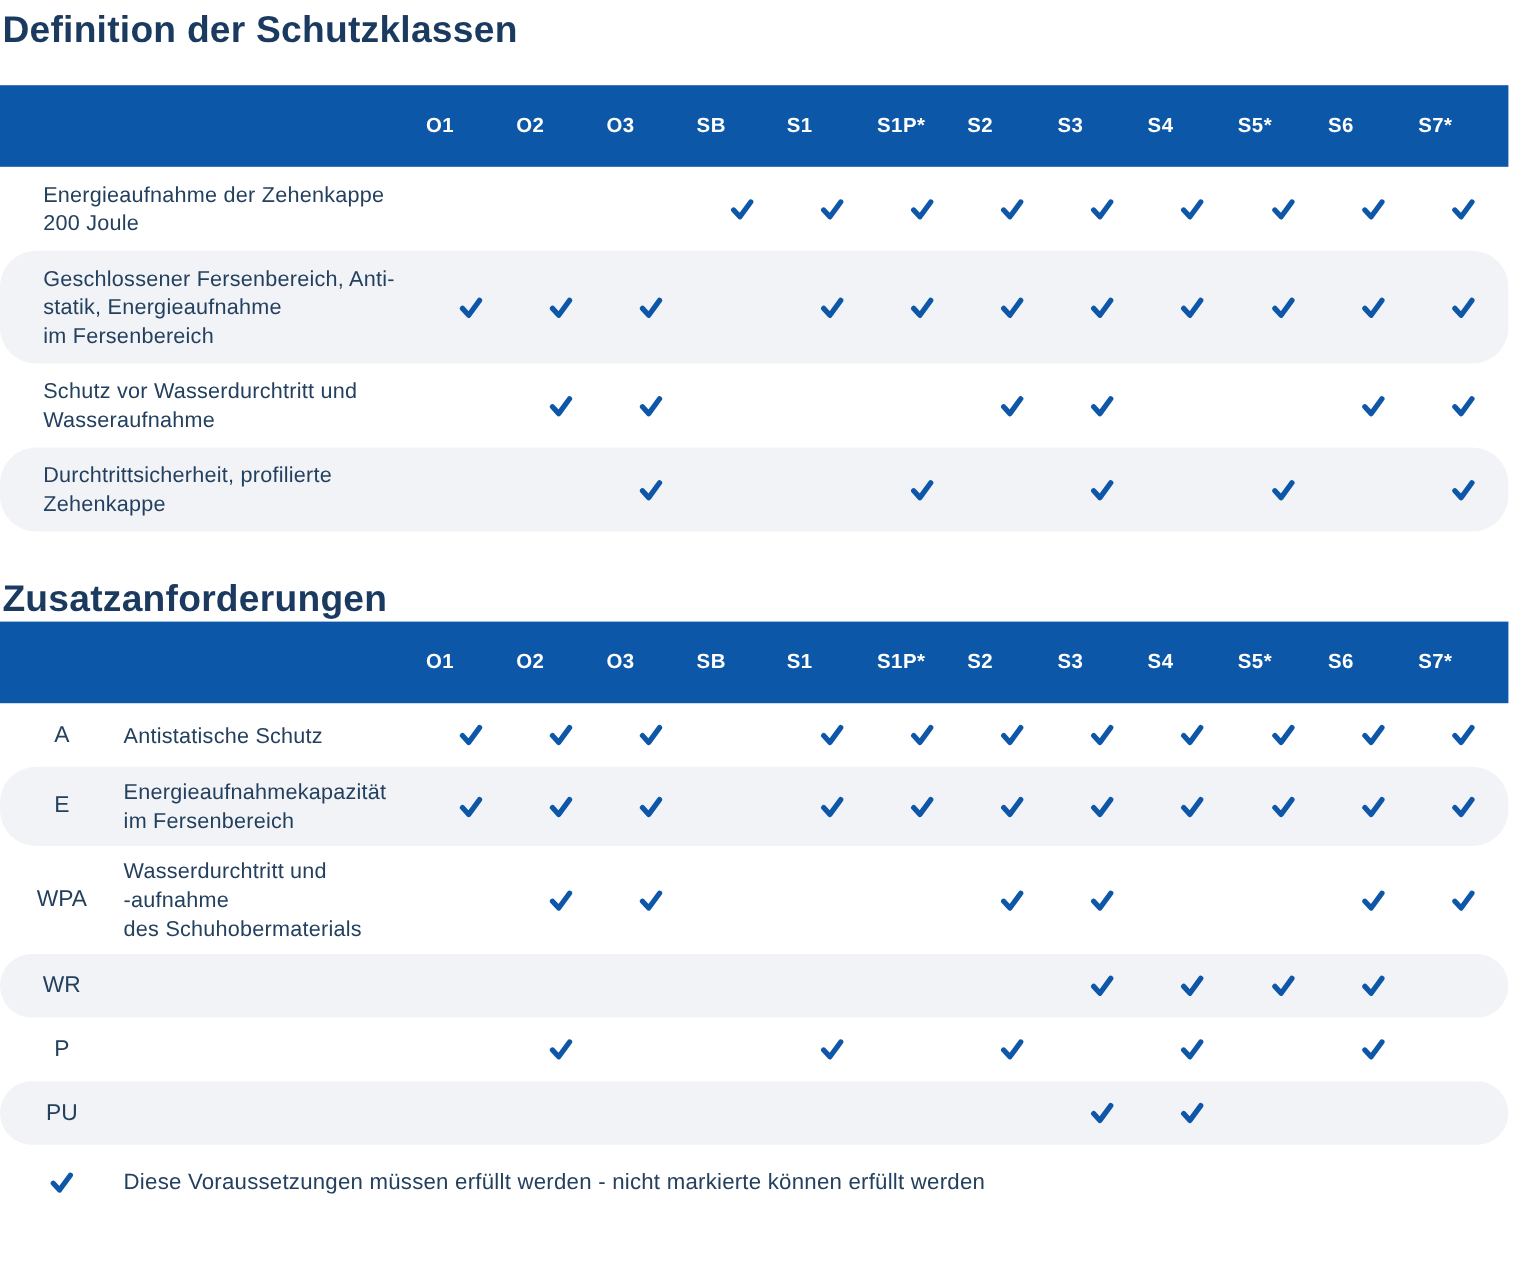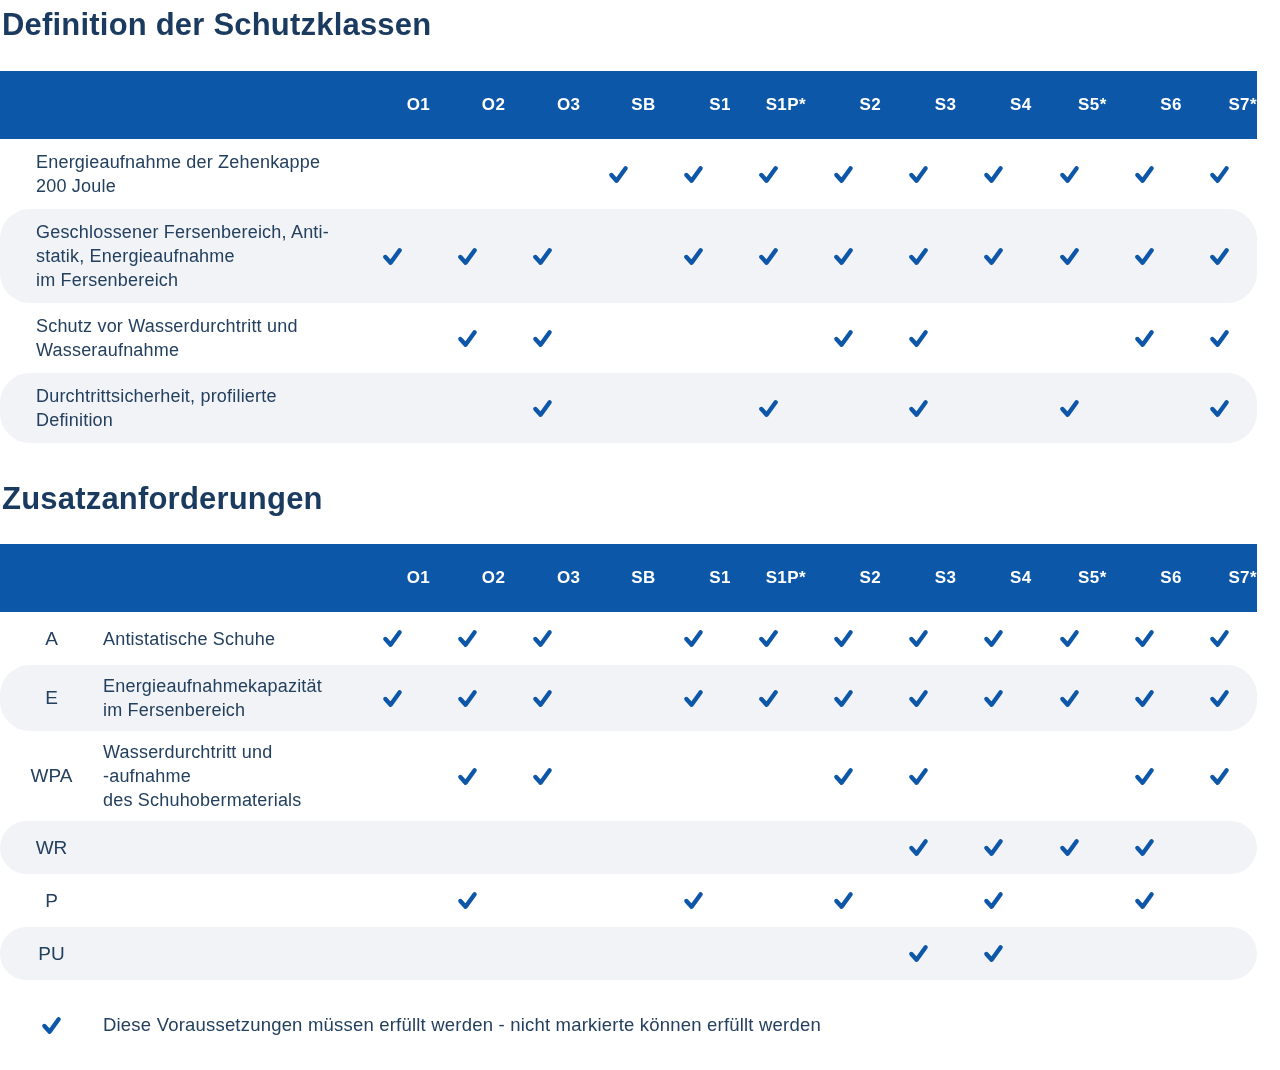--- a/index.html
+++ b/index.html
@@ -16,48 +16,48 @@
     width:1280px;height:1070px;overflow:hidden;
     font-family:"Liberation Sans","DejaVu Sans",sans-serif;
     color:var(--body-text);
   }
   .page{width:1020px;position:relative;}
   h1{
     font-size:31px;font-weight:700;color:var(--heading-text);
     letter-spacing:.2px;padding-left:2px;line-height:38px;
   }
   #title1{margin-top:6px;margin-bottom:27px;}
-  #title2{margin-top:37px;margin-bottom:26px;}
+  #title2{margin-top:37px;}
   .table{width:1257px;}
   .thead,.row{display:grid;align-items:center;}
   .t1 .thead,.t1 .row{grid-template-columns:355px repeat(12,1fr);}
   .t2 .thead,.t2 .row{grid-template-columns:103px 252px repeat(12,1fr);}
   .t2 .thead .spacer{grid-column:span 2;}
   .thead{
     background:var(--header-bg);height:68px;
   }
   .hcell{
     color:var(--header-text);font-size:17px;font-weight:700;
-    text-align:right;letter-spacing:.4px;
+    text-align:left;letter-spacing:.4px;
   }
   .row{font-size:18px;line-height:24px;}
   .t1 .row{padding:11px 0;min-height:68px;}
   .t2 .row{padding:9px 0;min-height:53px;}
   .row.alt{background:var(--row-alt-bg);border-radius:30px;}
   .label{white-space:pre-line;letter-spacing:.2px;}
   .t1 .label{padding-left:36px;}
   .code{text-align:center;font-size:19px;}
   .cell{text-align:center;line-height:0;}
   svg.check{width:21px;height:19px;display:inline-block;vertical-align:middle;}
   svg.check path{
     fill:none;stroke:var(--check);stroke-width:4.6;
     stroke-linecap:round;stroke-linejoin:round;
   }
   .legend{
-    margin-top:34px;display:grid;grid-template-columns:103px auto;
+    margin-top:20px;display:grid;grid-template-columns:103px auto;
     align-items:center;width:1257px;
   }
   .legend .icon-slot{text-align:center;line-height:0;}
   .legend .legend-text{font-size:18.5px;letter-spacing:.2px;}
 </style>
 </head>
 <body>
 
 <div class="page">
 
@@ -175,21 +175,21 @@
         <div class="cell"></div>
         <div class="cell"><svg viewBox="0 0 22 20" class="check">
             <path d="M3.5 10.5 L9 16.5 L18.5 3.5"></path>
           </svg></div>
         <div class="cell"><svg viewBox="0 0 22 20" class="check">
             <path d="M3.5 10.5 L9 16.5 L18.5 3.5"></path>
           </svg></div>
       </div>
       <div class="row alt">
         <div class="label">Durchtrittsicherheit, profilierte
-Definition</div>
+Zehenkappe</div>
         <div class="cell"></div>
         <div class="cell"></div>
         <div class="cell"><svg viewBox="0 0 22 20" class="check">
             <path d="M3.5 10.5 L9 16.5 L18.5 3.5"></path>
           </svg></div>
         <div class="cell"></div>
         <div class="cell"></div>
         <div class="cell"><svg viewBox="0 0 22 20" class="check">
             <path d="M3.5 10.5 L9 16.5 L18.5 3.5"></path>
           </svg></div>
@@ -221,21 +221,21 @@
         <div class="hcell">S1P*</div>
         <div class="hcell">S2</div>
         <div class="hcell">S3</div>
         <div class="hcell">S4</div>
         <div class="hcell">S5*</div>
         <div class="hcell">S6</div>
         <div class="hcell">S7*</div>
       </div>
       <div class="row">
         <div class="code">A</div>
-        <div class="label">Antistatische Schuhe</div>
+        <div class="label">Antistatische Schutz</div>
         <div class="cell"><svg viewBox="0 0 22 20" class="check">
             <path d="M3.5 10.5 L9 16.5 L18.5 3.5"></path>
           </svg></div>
         <div class="cell"><svg viewBox="0 0 22 20" class="check">
             <path d="M3.5 10.5 L9 16.5 L18.5 3.5"></path>
           </svg></div>
         <div class="cell"><svg viewBox="0 0 22 20" class="check">
             <path d="M3.5 10.5 L9 16.5 L18.5 3.5"></path>
           </svg></div>
         <div class="cell"></div>

